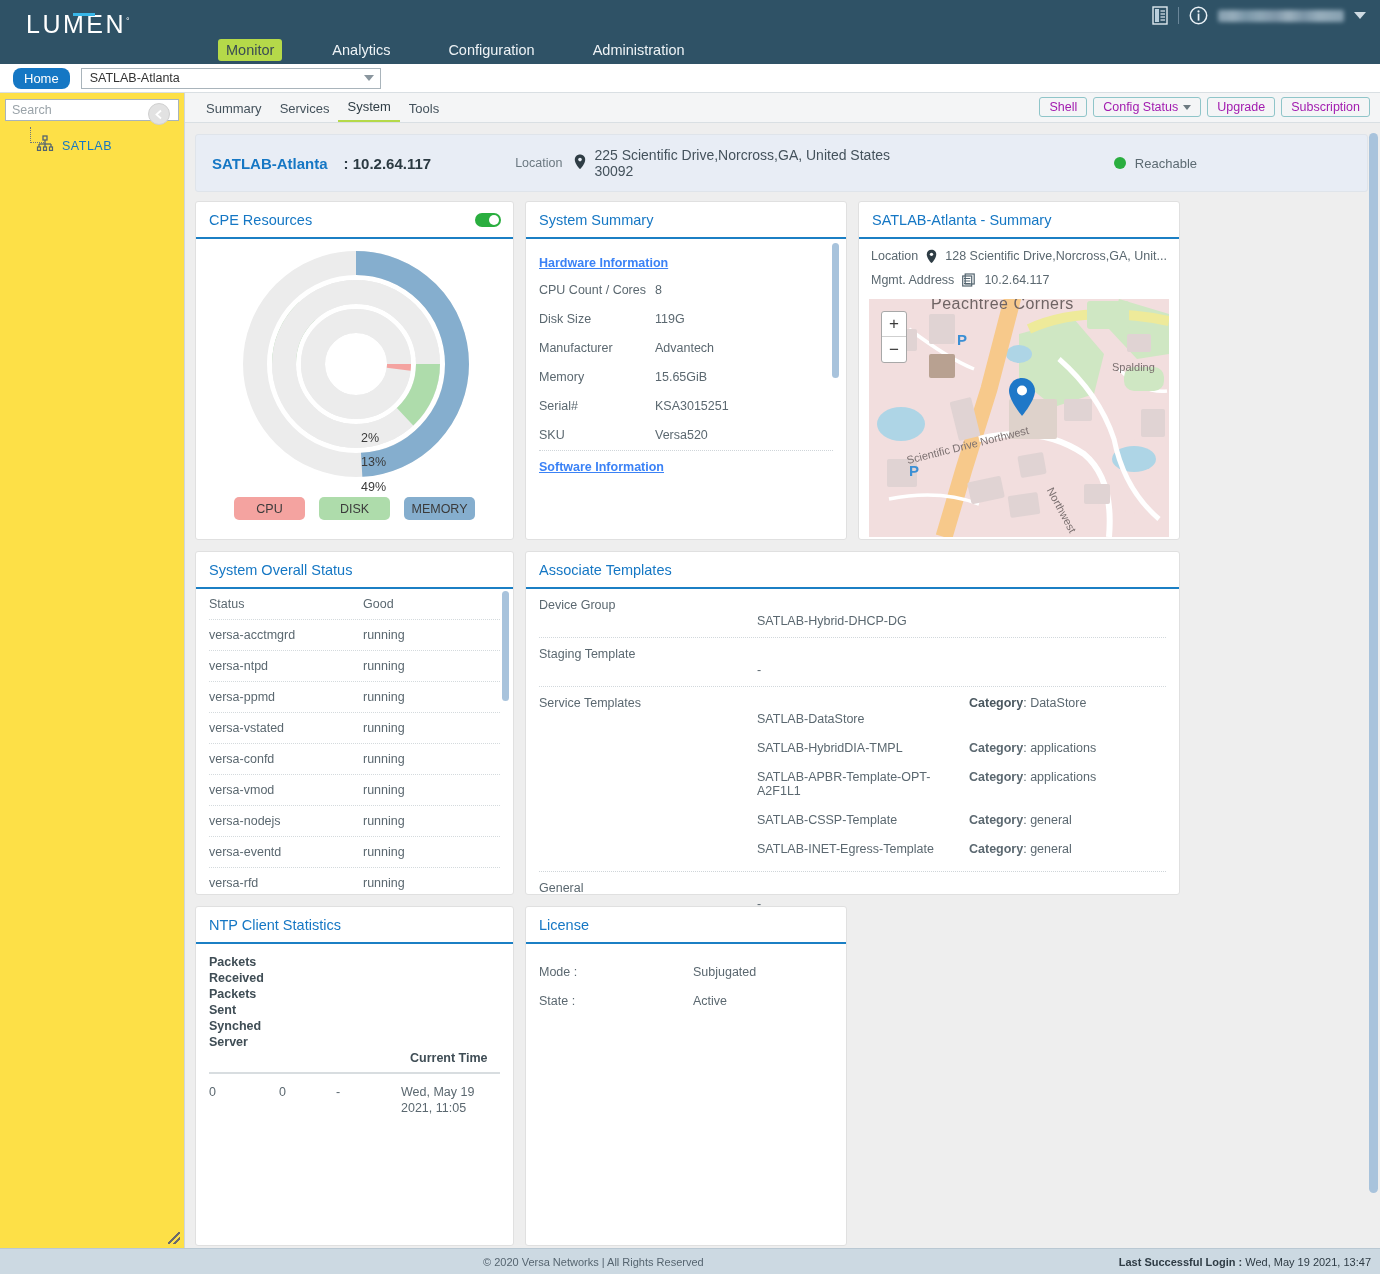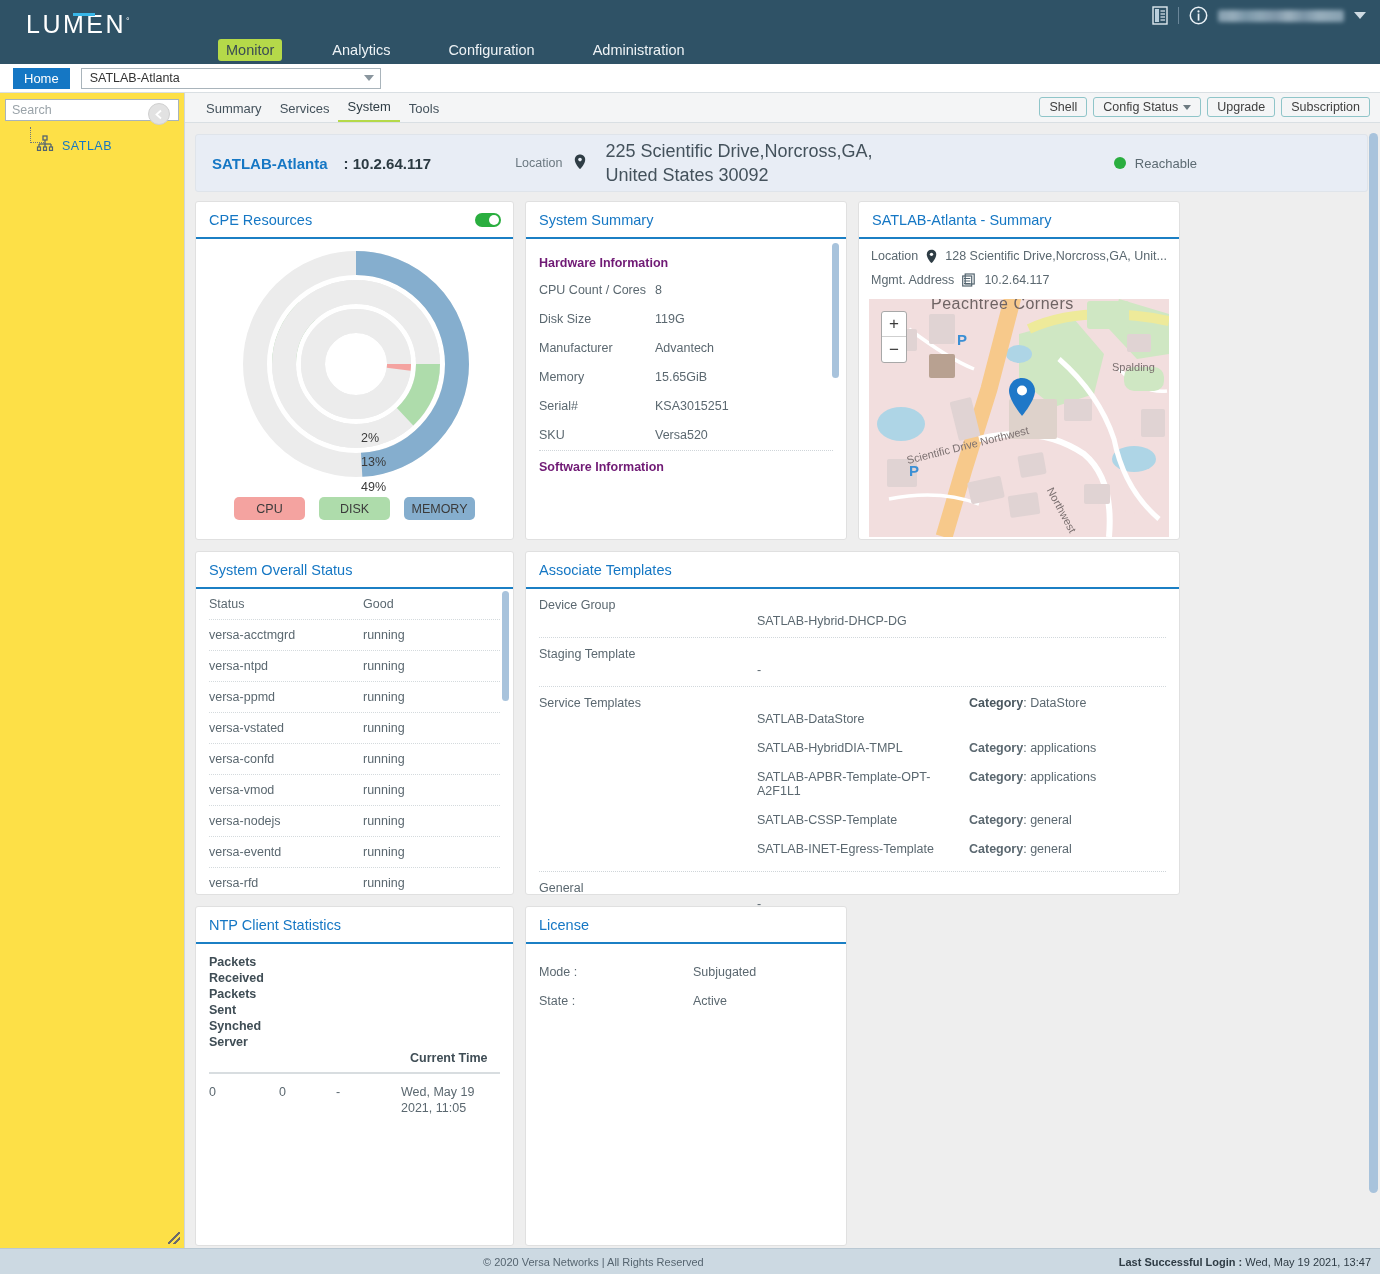--- a/index.html
+++ b/index.html
@@ -43,21 +43,21 @@
   }
   .chev-white { width:0;height:0;border-left:6px solid transparent;border-right:6px solid transparent;border-top:7px solid #cfdbe3; }
 
   .navrow { position:absolute; left:0; top:36px; width:100%; height:28px; display:flex; align-items:center; padding-left:218px; }
   .navitem { color:#eef3f6; font-size:14.5px; margin-right:42px; padding:3px 8px; border-radius:3px; cursor:pointer; }
   .navitem.active { background:#b5d949; color:#394b53; }
 
   
   .homebar { height:29px; background:#ffffff; display:flex; align-items:center; padding-left:13px; border-bottom:1px solid #d9dfe3; }
   .homebtn {
-    background:#1577c4; color:#fff; font-size:13px; padding:3px 11px; border-radius:0; cursor:pointer;
+    background:#1577c4; color:#fff; font-size:13px; padding:3px 11px; border-radius:8px; cursor:pointer;
   }
   .devsel {
     margin-left:11px; width:300px; height:21px; border:1px solid #a9b4bb; background:#fff;
     display:flex; align-items:center; justify-content:space-between; padding:0 6px 0 8px; font-size:12.5px; color:#333; cursor:pointer;
   }
   .chev-gray { width:0;height:0;border-left:5px solid transparent;border-right:5px solid transparent;border-top:6px solid #8a969e; }
 
   
   .split { display:flex; height: calc(1274px - 64px - 29px - 26px); }
 
@@ -85,35 +85,35 @@
 
   
   .main { flex:1; background:#eeeeee; position:relative; overflow:hidden; }
   .subtabs {
     height:30px; background:#f4f5f6; border-bottom:1px solid #d9dfe3;
     display:flex; align-items:flex-end; padding-left:12px; position:relative;
   }
   .subtab { font-size:13px; color:#44525c; padding:4px 9px 6px 9px; cursor:pointer; }
   .subtab.active { color:#2f3d45; border-bottom:2px solid #b5d949; }
   .topbtns { position:absolute; right:10px; top:4px; display:flex; gap:6px; }
-  .tbtn { font-size:12.5px; color:#404040; border:1px solid #8fc5c9; border-radius:3px; padding:2px 9px; background:#f4f5f6; cursor:pointer; display:flex; align-items:center; gap:5px; }
+  .tbtn { font-size:12.5px; color:#a21caf; border:1px solid #8fc5c9; border-radius:3px; padding:2px 9px; background:#f4f5f6; cursor:pointer; display:flex; align-items:center; gap:5px; }
   .tbtn .caret { width:0;height:0;border-left:4px solid transparent;border-right:4px solid transparent;border-top:5px solid #6c7a80; }
 
   .content { position:absolute; left:0; top:31px; right:0; bottom:0; overflow:hidden; padding:10px 12px 0 10px; }
 
   
   .devhdr {
     background:#e8edf5; border:1px solid #dfe4ea; border-radius:3px; height:58px;
     display:flex; align-items:center; padding:0 16px; position:relative; margin-bottom:9px;
   }
   .devname { color:#1577c4; font-size:15px; font-weight:bold; }
   .devip { color:#2b3a42; font-size:15px; font-weight:bold; margin-left:16px; }
   .loclabel { color:#6b7880; font-size:12.5px; margin-left:84px; }
   .locpin { margin-left:12px; }
-  .locval { color:#44525c; font-size:18px; margin-left:19px; max-width:300px; line-height:24px; }
+  .locval { color:#44525c; font-size:14px; margin-left:8px; max-width:300px; line-height:16px; }
   .reach { position:absolute; right:170px; display:flex; align-items:center; gap:9px; }
   .reachdot { width:12px; height:12px; border-radius:50%; background:#2aae3f; }
   .reachtxt { font-size:13px; color:#5c6a72; }
 
   
   .row { display:flex; gap:11px; margin-bottom:11px; }
   .card { background:#fff; border:1px solid #e0e0e0; border-radius:3px; position:relative; }
   .card-h {
     height:37px; display:flex; align-items:center; padding:12px 13px; border-bottom:2px solid #1b7fc4;
     position:relative;
@@ -131,21 +131,21 @@
   .lgbtn { width:71px; height:23px; border-radius:5px; display:flex; align-items:center; justify-content:center; font-size:12.5px; color:#3b3b3b; cursor:pointer; }
   .lg-cpu { background:#f4a3a0; }
   .lg-disk { background:#aedcab; }
   .lg-mem { background:#85aece; }
 
   
   .kvlist { padding:8px 13px 0 13px; }
   .kv { display:flex; font-size:12.5px; color:#5b6870; padding:7px 0 8px 0; }
   .kv .k { width:116px; color:#5b6870; }
   .kv .v { color:#5b6870; }
-  .secthead { font-size:12.5px; color:#701a75; font-weight:bold; padding:9px 0 6px 0; }
+  .secthead { font-size:12.5px; color:#3b82f6; font-weight:bold; padding:9px 0 6px 0;text-decoration:underline; }
   .dotted { border-bottom:1px dotted #cfd5d9; }
 
   .scrollthumb { position:absolute; width:7px; border-radius:4px; background:#a8c3dc; }
 
   
   .srow { display:flex; font-size:12.5px; color:#5b6870; padding:8px 0 8px 0; border-bottom:1px dotted #d4dadd; }
   .srow .k { width:154px; }
 
   
   .trow { display:flex; font-size:12.5px; color:#5b6870; padding:9px 0 9px 0; border-bottom:1px dotted #d2d8dc; }

